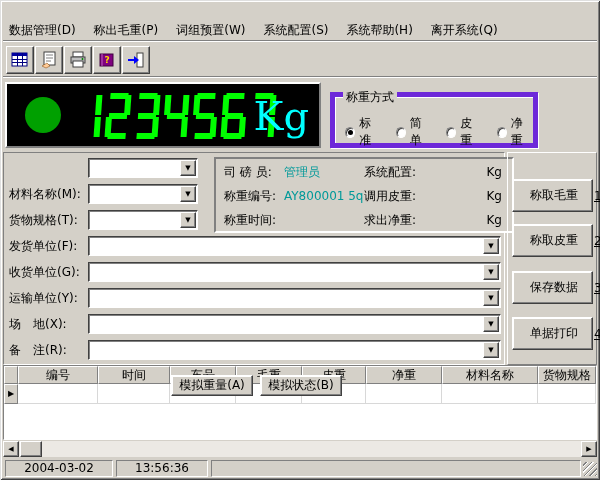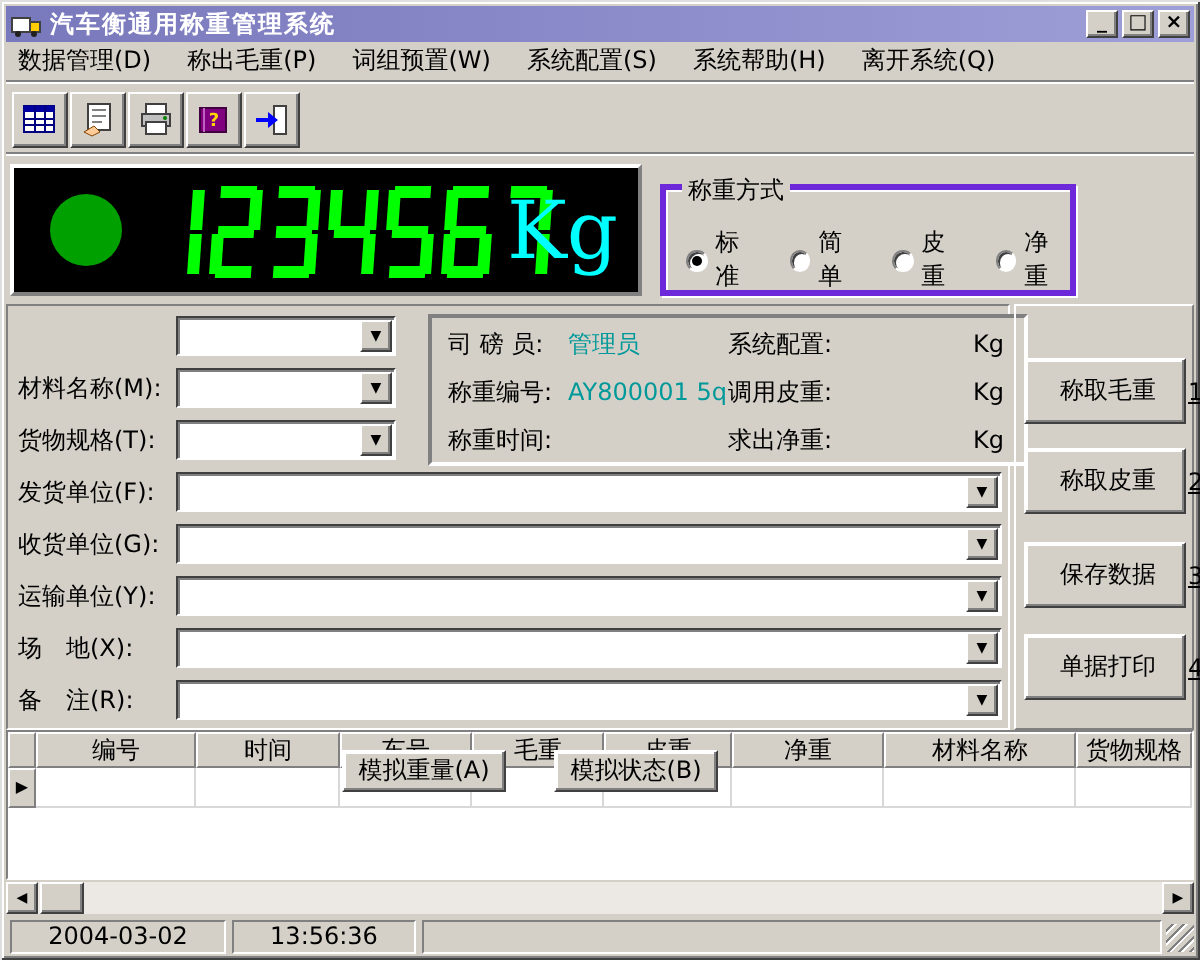--- a/index.html
+++ b/index.html
@@ -34,21 +34,21 @@
   .seg-g{left:3px;top:20px;width:18px;height:6px;}
   .seg-d{left:3px;top:40px;width:18px;height:6px;}
   .seg-f{left:0;top:2px;width:6px;height:20px;}
   .seg-b{right:0;top:2px;width:6px;height:20px;}
   .seg-e{left:0;top:24px;width:6px;height:20px;}
   .seg-c{right:0;top:24px;width:6px;height:20px;}
   .led-unit{position:absolute;right:10px;top:2px;color:#00ffff;font-family:"DejaVu Serif","Liberation Serif",serif;
     font-size:40px;line-height:60px;}
   
   .mode-group{position:absolute;left:330px;top:92px;width:208px;height:56px;
-    border:3px solid #6d28d9;box-shadow:inset 1px 1px 0 #fff,1px 1px 0 #fff;}
+    border:5px solid #6d28d9;box-shadow:inset 1px 1px 0 #fff,1px 1px 0 #fff;}
   .mode-legend{position:absolute;left:8px;top:-8px;background:#d4d0c8;padding:0 3px;}
   .radio-row{position:absolute;left:10px;top:18px;display:flex;gap:14px;align-items:center;}
   .radio-item{display:flex;align-items:center;gap:4px;cursor:default;}
   .radio-dot{width:11px;height:11px;border-radius:50%;background:#fff;
     border:1px solid;border-color:#808080 #fff #fff #808080;box-shadow:inset 1px 1px 0 #404040;position:relative;}
   .radio-dot.checked::after{content:"";position:absolute;left:2px;top:2px;width:5px;height:5px;border-radius:50%;background:#000;}
   
   .form-panel{position:absolute;left:3px;top:152px;width:502px;height:213px;
     border:1px solid;border-color:#808080 #fff #fff #808080;}
   .f-label{position:absolute;left:5px;white-space:nowrap;}
@@ -98,32 +98,20 @@
     border:1px solid;border-color:#808080 #fff #fff #808080;}
   .grip{position:absolute;right:0;top:3px;width:14px;height:14px;
     background:repeating-linear-gradient(135deg,transparent 0 2px,#808080 2px 3px,#fff 3px 4px);}
   u{text-decoration:underline;}
 </style>
 </head>
 <body>
 
 <div class="window">
 
-  <div class="titlebar">
-    <svg width="16" height="16">
-      <rect x="1" y="5" width="9" height="7" fill="#fff" stroke="#404040"></rect>
-      <rect x="10" y="7" width="5" height="5" fill="#ffcc00" stroke="#404040"></rect>
-      <circle cx="4" cy="13" r="1.5" fill="#202020"></circle>
-      <circle cx="12" cy="13" r="1.5" fill="#202020"></circle>
-    </svg>
-    <span class="title-text">汽车衡通用称重管理系统</span>
-    <span class="win-btn">_</span>
-    <span class="win-btn">□</span>
-    <span class="win-btn">×</span>
-  </div>
 
   <div class="menubar">
     <span class="menu-item">数据管理(D)</span>
     <span class="menu-item">称出毛重(P)</span>
     <span class="menu-item">词组预置(W)</span>
     <span class="menu-item">系统配置(S)</span>
     <span class="menu-item">系统帮助(H)</span>
     <span class="menu-item">离开系统(Q)</span>
   </div>
 
@@ -368,21 +356,21 @@
       <div class="gd-cell" style="width:66px"></div>
       <div class="gd-cell" style="width:66px"></div>
       <div class="gd-cell" style="width:64px"></div>
       <div class="gd-cell" style="width:76px"></div>
       <div class="gd-cell" style="width:96px"></div>
       <div class="gd-cell" style="width:58px"></div>
     </div>
   </div>
 
   <div class="sim-btn" style="left:171px;top:375px;width:82px">模拟重量(A)</div>
-  <div class="sim-btn" style="left:277px;top:375px;width:82px">模拟状态(B)</div>
+  <div class="sim-btn" style="left:260px;top:375px;width:82px">模拟状态(B)</div>
 
   <div class="hscroll">
     <div class="sb-btn" style="left:0">◀</div>
     <div class="sb-thumb"></div>
     <div class="sb-btn" style="right:0">▶</div>
   </div>
 
   <div class="statusbar">
     <div class="sb-panel" style="left:2px;width:108px">2004-03-02</div>
     <div class="sb-panel" style="left:113px;width:92px">13:56:36</div>

